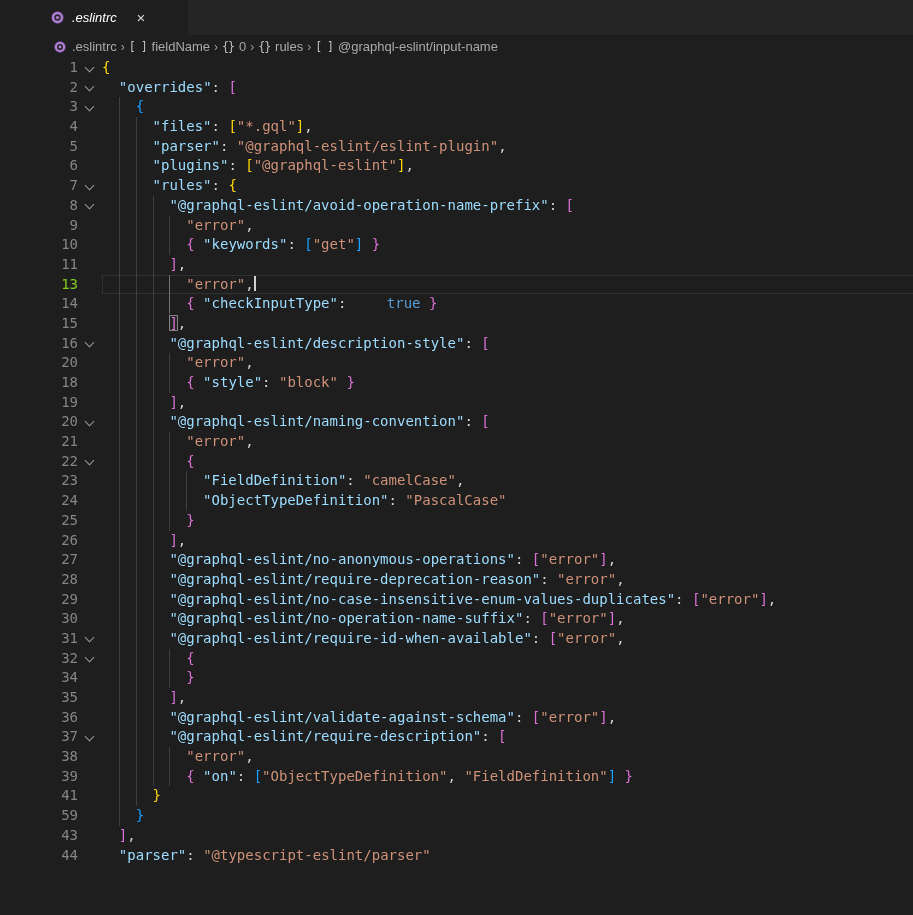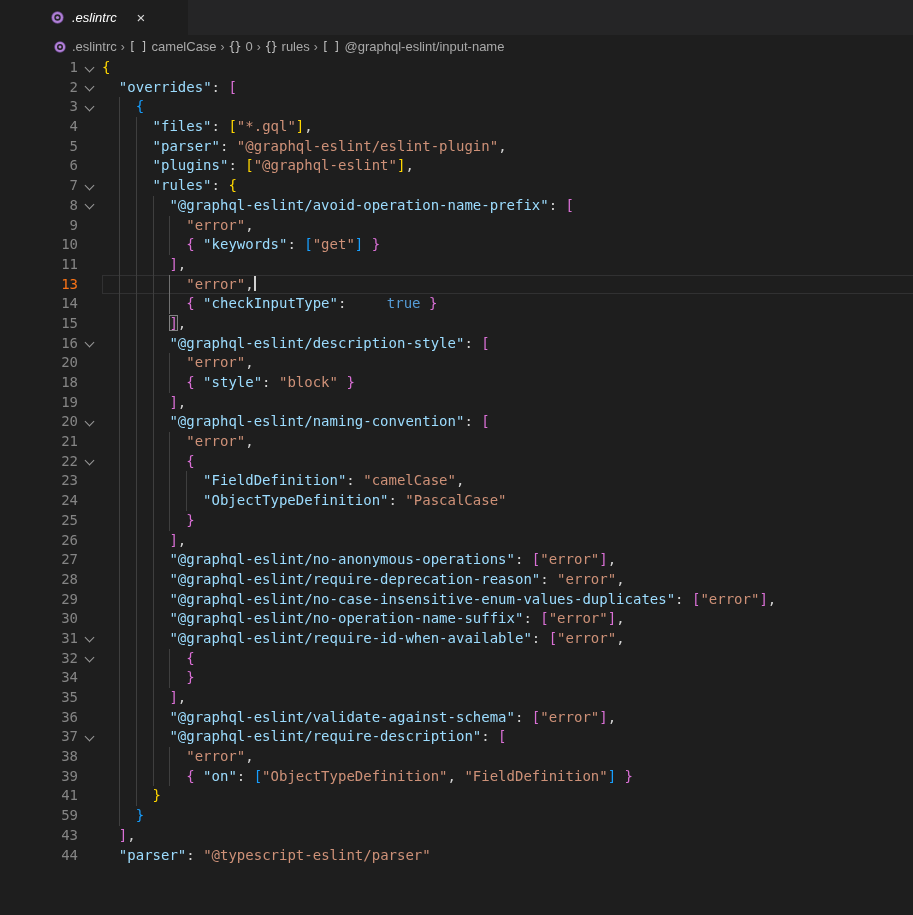--- a/index.html
+++ b/index.html
@@ -20,21 +20,21 @@
                font-size:13px;color:#a9a9a9;background:#1e1e1e;}
   .crumb{display:flex;align-items:center;gap:5px;cursor:pointer;}
   .crumb-sep{color:#9d9d9d;margin:0 4px;font-size:12px;}
   .bc-icon{width:14px;height:14px;}
   .sym{color:#c0c0c0;font-family:"DejaVu Sans Mono",monospace;font-size:11.5px;letter-spacing:-1px;}
 
   
   .editor{position:relative;font-family:"DejaVu Sans Mono",monospace;font-size:14px;line-height:19.7px;}
   .line{display:flex;height:19.7px;white-space:pre;}
   .ln{width:40px;flex:none;text-align:right;color:#858585;cursor:pointer;}
-  .ln.act{color:#f97316;}
+  .ln.act{color:#84cc16;}
   .fold{width:24px;flex:none;position:relative;cursor:pointer;}
   .chev{position:absolute;left:8px;top:5.5px;width:6px;height:6px;
         border-right:1.4px solid #989898;border-bottom:1.4px solid #989898;transform:rotate(45deg);}
   .code{flex:1 1 auto;cursor:text;}
   .cur .code{box-shadow:inset 0 0 0 1px #313132;}
   .ind{display:inline-block;width:2ch;height:19.7px;vertical-align:top;}
   .ind.g{box-shadow:inset 1px 0 0 #3f3f3f;}
   .ind.ag{box-shadow:inset 1px 0 0 #707070;}
 
   .tk-k{color:#9cdcfe;}
@@ -71,21 +71,21 @@
           <circle cx="8" cy="8" r="6.6" fill="#6c4a8f"></circle>
           <circle cx="8" cy="8" r="5.8" fill="#b180d7"></circle>
           <circle cx="8" cy="8" r="3.4" fill="#1e1e1e"></circle>
           <circle cx="8" cy="8" r="1.7" fill="#b180d7"></circle>
         </svg>
         <span>.eslintrc</span>
       </span>
       <span class="crumb-sep">›</span>
       <span class="crumb">
         <span class="sym">[ ]</span>
-        <span>camelCase</span>
+        <span>fieldName</span>
       </span>
       <span class="crumb-sep">›</span>
       <span class="crumb">
         <span class="sym">{}</span>
         <span>0</span>
       </span>
       <span class="crumb-sep">›</span>
       <span class="crumb">
         <span class="sym">{}</span>
         <span>rules</span>

